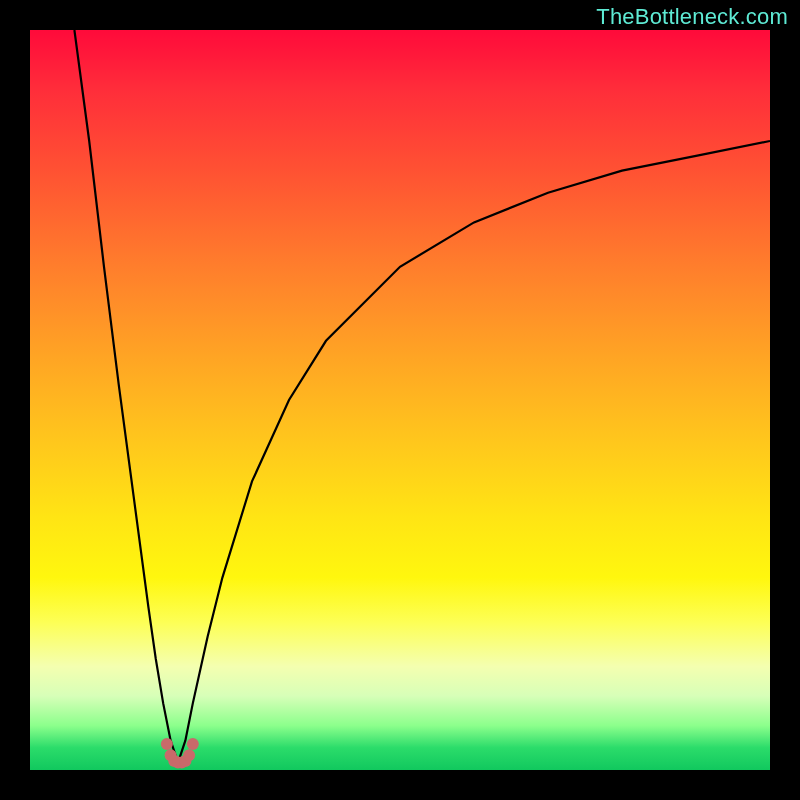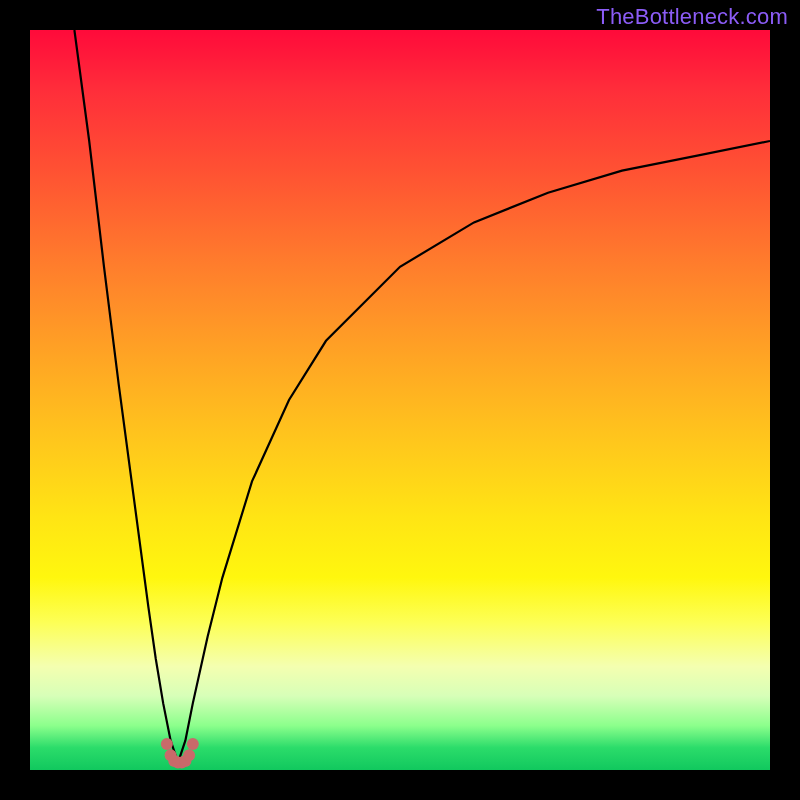--- a/index.html
+++ b/index.html
@@ -49,21 +49,21 @@
   .curve-svg {
     position: absolute;
     inset: 0;
     width: 100%;
     height: 100%;
   }
   .watermark {
     position: absolute;
     top: 4px;
     right: 12px;
-    color: #8b5cf6;
+    color: #5eead4;
     font-size: 22px;
     font-weight: 400;
     letter-spacing: 0.2px;
     user-select: none;
     text-align: center;
   }
 </style>
 </head>
 <body>
 

